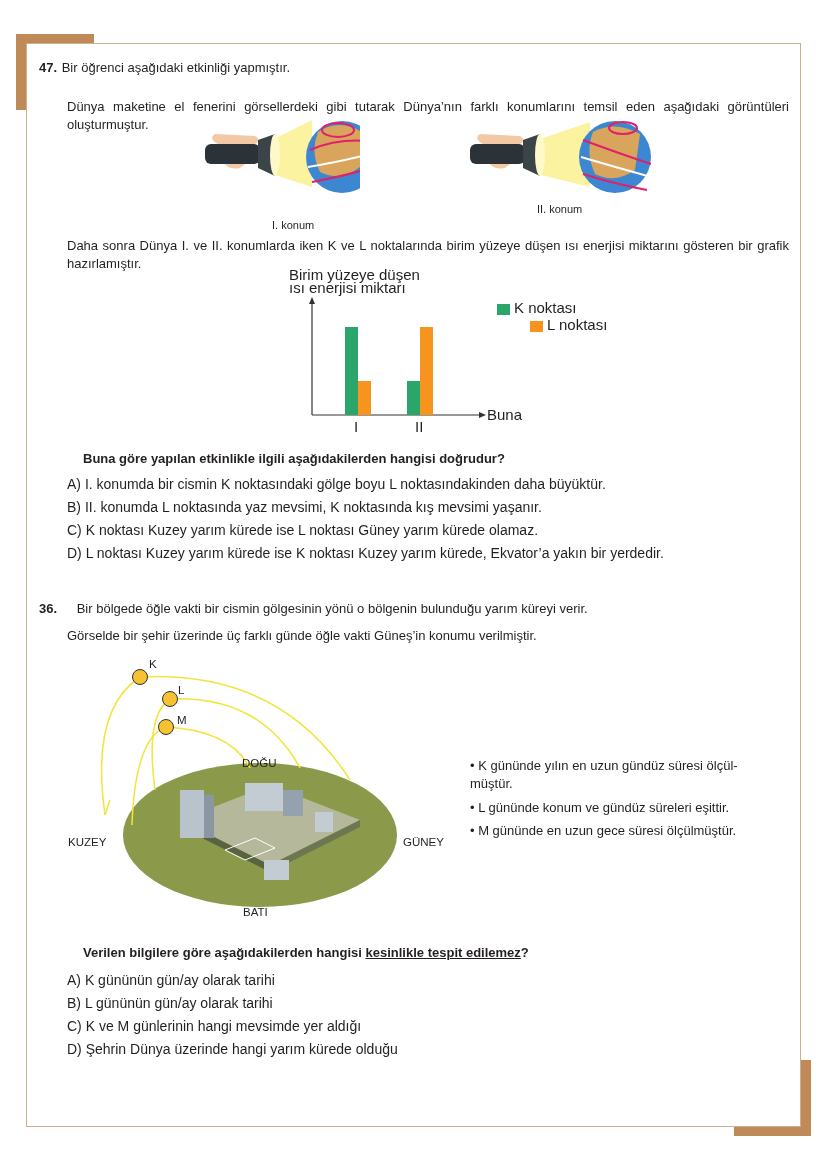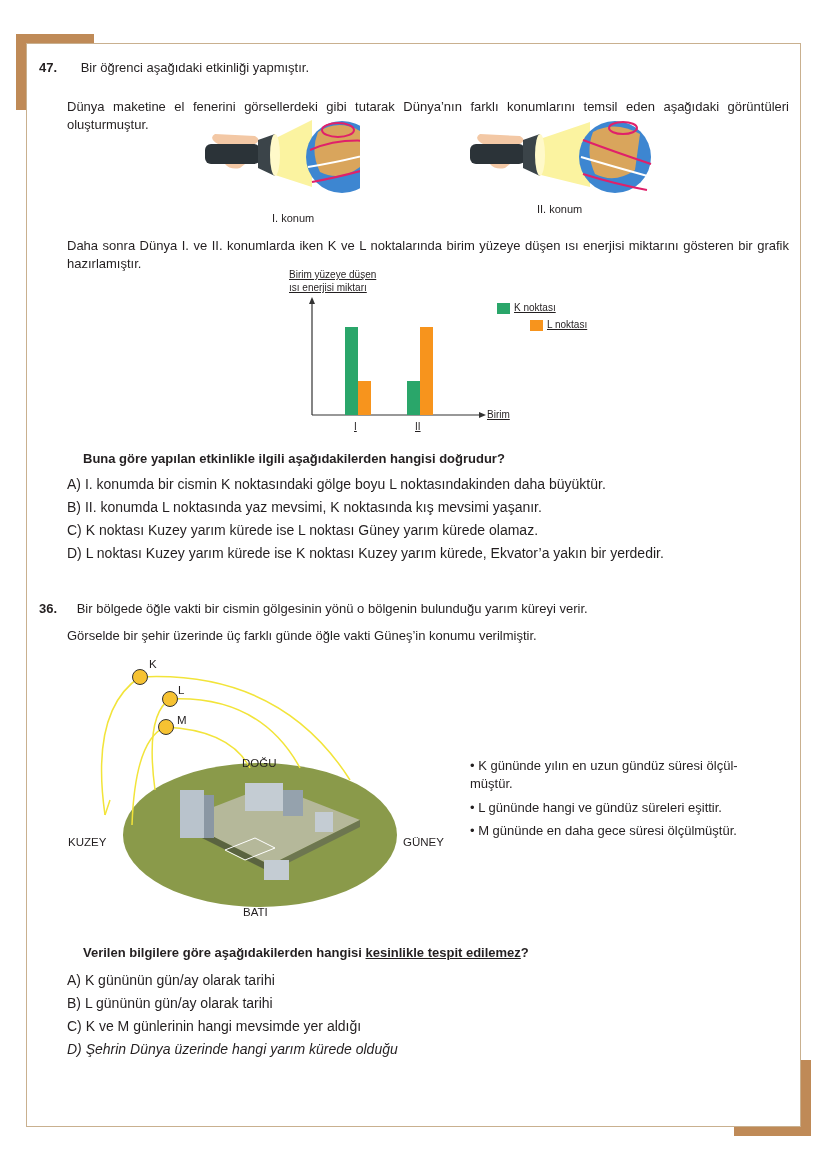--- a/index.html
+++ b/index.html
@@ -10,53 +10,53 @@
   .frame { position: absolute; left: 26px; top: 43px; width: 775px; height: 1084px;
            background: #fff; border: 1.5px solid #c9b08f; box-sizing: border-box; }
   .abs { position: absolute; }
   .txt { font-size: 13px; line-height: 18px; }
   .qnum { font-weight: bold; }
   .just { text-align: justify; }
   .bold { font-weight: bold; padding-left: 16px; }
   .ul { text-decoration: underline; }
   .option { position: absolute; left: 67px; font-size: 14px; }
   .caption { font-size: 11px; }
-  .chart-label { font-size: 10px; line-height: 13px; text-decoration: underline; }
+  .chart-label { font-size: 15px; line-height: 13px; }
   .legend-sq { display: inline-block; width: 13px; height: 11px; vertical-align: middle; margin-right: 4px; }
   .bullet { position: absolute; left: 470px; font-size: 13px; line-height: 18px; width: 310px; }
   .dir { position: absolute; font-size: 11.5px; }
 </style>
 </head>
 <body>
 
 <div class="accent-tl"></div>
 <div class="accent-br"></div>
 <div class="frame"></div>
 
 <div class="abs txt" style="left:39px; top:59px;">
   <span class="qnum">47.</span>
-  <span style="margin-left:20px;">Bir öğrenci aşağıdaki etkinliği yapmıştır.</span>
+  <span style="margin-left:1px;">Bir öğrenci aşağıdaki etkinliği yapmıştır.</span>
 </div>
 <div class="abs txt just" style="left:67px; top:86px; width:722px;margin-top:12px;">Dünya maketine el fenerini görsellerdeki gibi tutarak Dünya’nın farklı konumlarını temsil eden aşağıdaki görüntüleri oluşturmuştur.</div>
 
 <svg class="abs" style="left:200px; top:112px;" width="160" height="85" viewBox="0 0 160 85">
   <polygon points="72,28 112,8 112,75 72,62" fill="#fbf3a0"></polygon>
   <path d="M15,22 Q8,26 18,32 L55,32 Q62,28 55,24 Z" fill="#f3c8a5"></path>
   <rect x="5" y="32" width="55" height="20" rx="6" fill="#2b3338"></rect>
   <path d="M58,28 L75,22 L75,64 L58,56 Z" fill="#3b4449"></path>
   <ellipse cx="75" cy="43" rx="5" ry="21" fill="#fff9c9"></ellipse>
   <path d="M25,52 Q30,58 40,56 L45,52 Z" fill="#f3c8a5"></path>
   <circle cx="142" cy="45" r="36" fill="#3d86d1"></circle>
   <path d="M118,20 Q140,5 165,22 L160,55 Q140,70 120,60 Q110,40 118,20 Z" fill="#d9a55c"></path>
   <path d="M110,38 Q140,25 178,30" stroke="#e0206a" stroke-width="2" fill="none"></path>
   <path d="M108,55 Q140,50 178,40" stroke="#ffffff" stroke-width="2" fill="none"></path>
   <path d="M112,70 Q140,65 175,55" stroke="#e0206a" stroke-width="2" fill="none"></path>
   <ellipse cx="138" cy="18" rx="16" ry="7" stroke="#e0206a" stroke-width="2" fill="none"></ellipse>
 </svg>
-<div class="abs caption" style="left:272px; top:212px;text-align:center;">I. konum</div>
+<div class="abs caption" style="left:272px; top:219px;text-align:center;">I. konum</div>
 
 <svg class="abs" style="left:465px; top:112px;" width="190" height="85" viewBox="0 0 190 85">
   <polygon points="72,28 125,10 125,75 72,62" fill="#fbf3a0"></polygon>
   <path d="M15,22 Q8,26 18,32 L55,32 Q62,28 55,24 Z" fill="#f3c8a5"></path>
   <rect x="5" y="32" width="55" height="20" rx="6" fill="#2b3338"></rect>
   <path d="M58,28 L75,22 L75,64 L58,56 Z" fill="#3b4449"></path>
   <ellipse cx="75" cy="43" rx="5" ry="21" fill="#fff9c9"></ellipse>
   <path d="M25,52 Q30,58 40,56 L45,52 Z" fill="#f3c8a5"></path>
   <circle cx="150" cy="45" r="36" fill="#3d86d1"></circle>
   <path d="M128,20 Q150,8 175,22 L170,58 Q150,72 130,62 Q120,40 128,20 Z" fill="#d9a55c"></path>
@@ -78,21 +78,21 @@
   <polygon points="12,2 9,9 15,9" fill="#333"></polygon>
   <line x1="12" y1="120" x2="180" y2="120" stroke="#333" stroke-width="1.2"></line>
   <polygon points="186,120 179,117 179,123" fill="#333"></polygon>
   <rect x="45" y="32" width="13" height="88" fill="#2aa66a"></rect>
   <rect x="58" y="86" width="13" height="34" fill="#f7941d"></rect>
   <rect x="107" y="86" width="13" height="34" fill="#2aa66a"></rect>
   <rect x="120" y="32" width="13" height="88" fill="#f7941d"></rect>
 </svg>
 <div class="abs chart-label" style="left:354px; top:420px;">I</div>
 <div class="abs chart-label" style="left:415px; top:420px;">II</div>
-<div class="abs chart-label" style="left:487px; top:408px;">Birim</div>
+<div class="abs chart-label" style="left:487px; top:408px;">Buna</div>
 <div class="abs chart-label" style="left:497px; top:301px;">
   <span class="legend-sq" style="background:#2aa66a;"></span><span>K noktası</span>
 </div>
 <div class="abs chart-label" style="left:497px; top:318px;padding-left:33px;">
   <span class="legend-sq" style="background:#f7941d;"></span><span>L noktası</span>
 </div>
 
 <div class="abs txt bold" style="left:67px; top:450px;">Buna göre yapılan etkinlikle ilgili aşağıdakilerden hangisi doğrudur?</div>
 
 <div class="option" style="top:476px;"><span>A)</span> <span>I. konumda bir cismin K noktasındaki gölge boyu L noktasındakinden daha büyüktür.</span></div>
@@ -134,23 +134,23 @@
 </svg>
 <div class="dir" style="left:149px; top:658px;">K</div>
 <div class="dir" style="left:178px; top:684px;">L</div>
 <div class="dir" style="left:177px; top:714px;">M</div>
 <div class="dir" style="left:242px; top:757px;">DOĞU</div>
 <div class="dir" style="left:68px; top:836px;">KUZEY</div>
 <div class="dir" style="left:403px; top:836px;">GÜNEY</div>
 <div class="dir" style="left:243px; top:906px;">BATI</div>
 
 <div class="bullet" style="top:757px;">• <span>K gününde yılın en uzun gündüz süresi ölçül-müştür.</span></div>
-<div class="bullet" style="top:799px;">• <span>L gününde hangi ve gündüz süreleri eşittir.</span></div>
-<div class="bullet" style="top:822px;">• <span>M gününde en daha gece süresi ölçülmüştür.</span></div>
+<div class="bullet" style="top:799px;">• <span>L gününde konum ve gündüz süreleri eşittir.</span></div>
+<div class="bullet" style="top:822px;">• <span>M gününde en uzun gece süresi ölçülmüştür.</span></div>
 
 <div class="abs txt bold" style="left:67px; top:944px;">
   <span>Verilen bilgilere göre aşağıdakilerden hangisi </span><span class="ul">kesinlikle tespit edilemez</span><span>?</span>
 </div>
 
 <div class="option" style="top:972px;"><span>A)</span> <span>K gününün gün/ay olarak tarihi</span></div>
 <div class="option" style="top:995px;"><span>B)</span> <span>L gününün gün/ay olarak tarihi</span></div>
 <div class="option" style="top:1018px;"><span>C)</span> <span>K ve M günlerinin hangi mevsimde yer aldığı</span></div>
-<div class="option" style="top:1041px;font-style:italic;"><span>D)</span> <span>Şehrin Dünya üzerinde hangi yarım kürede olduğu</span></div>
+<div class="option" style="top:1041px;"><span>D)</span> <span>Şehrin Dünya üzerinde hangi yarım kürede olduğu</span></div>
 
 </body></html>

